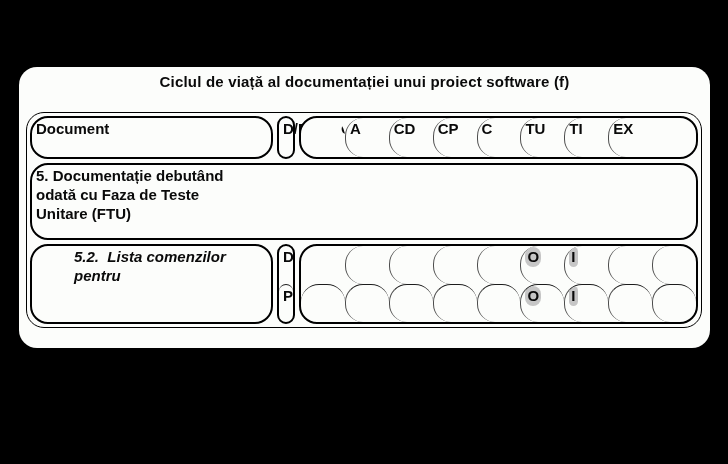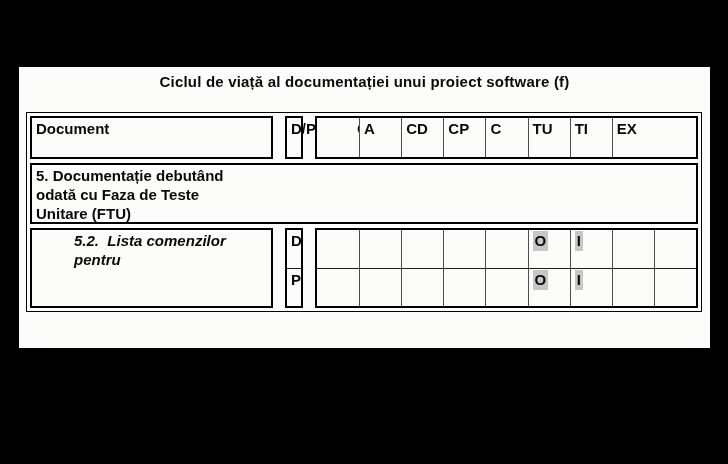--- a/index.html
+++ b/index.html
@@ -1,15 +1,15 @@
 <!DOCTYPE html>
 <html><head>
 <meta charset="utf-8">
 <style>
-  * { margin:0; padding:0; box-sizing:border-box; }
+  * { margin:0; padding:0; box-sizing:border-box;border-radius:18px; }
   html,body { background:#000; }
   .stage {
     position:relative;
     width:728px; height:464px;
     background:#000;
     overflow:hidden;
     font-family:"Liberation Sans", sans-serif;
     color:#0a0a0a;
   }
   .page {
@@ -30,21 +30,21 @@
     left:7px; top:45px;
     width:676px;
     border:1px solid #000;
     padding:3px;
     display:flex;
     flex-direction:column;
     gap:4px;
     background:#fcfdfb;
   }
   .block { border:2px solid #000; background:#fcfdfb; }
-  .row3 { display:flex; gap:12px; }
+  .row3 { display:flex; gap:4px; }
 
   
   .w-doc { width:243px; }
   .w-dp  { width:18px;  }
   .w-phase { flex:1; }
 
   .txt {
     font-size:15px;
     font-weight:bold;
     line-height:19px;
@@ -59,21 +59,21 @@
     padding:1px 0 0 4px;
     font-size:15px;
     font-weight:bold;
     line-height:19px;
     overflow:hidden;
   }
   .pg-cell + .pg-cell { border-left:1px solid #4d4d4d; }
   .pg-cell:nth-child(9n+1) { border-left:none;padding-left:40px; }
 
   
-  .section-row { height:61px; }
+  .section-row { height:77px; }
   .section-row .txt { line-height:19px; }
 
   
   .data-doc .doc-line, .data-dp .dp-line { height:38px; overflow:hidden; }
   .data-doc .doc-line + .doc-line,
   .data-dp  .dp-line  + .dp-line  { border-top:1px solid #1c1c1c; }
   .data-grid { display:grid; grid-template-columns:repeat(9,1fr); grid-auto-rows:38px; }
   .data-grid .pg-cell:nth-child(n+10) { border-top:1px solid #1c1c1c; }
 
   .italic { font-style:italic;padding-left:42px; }

